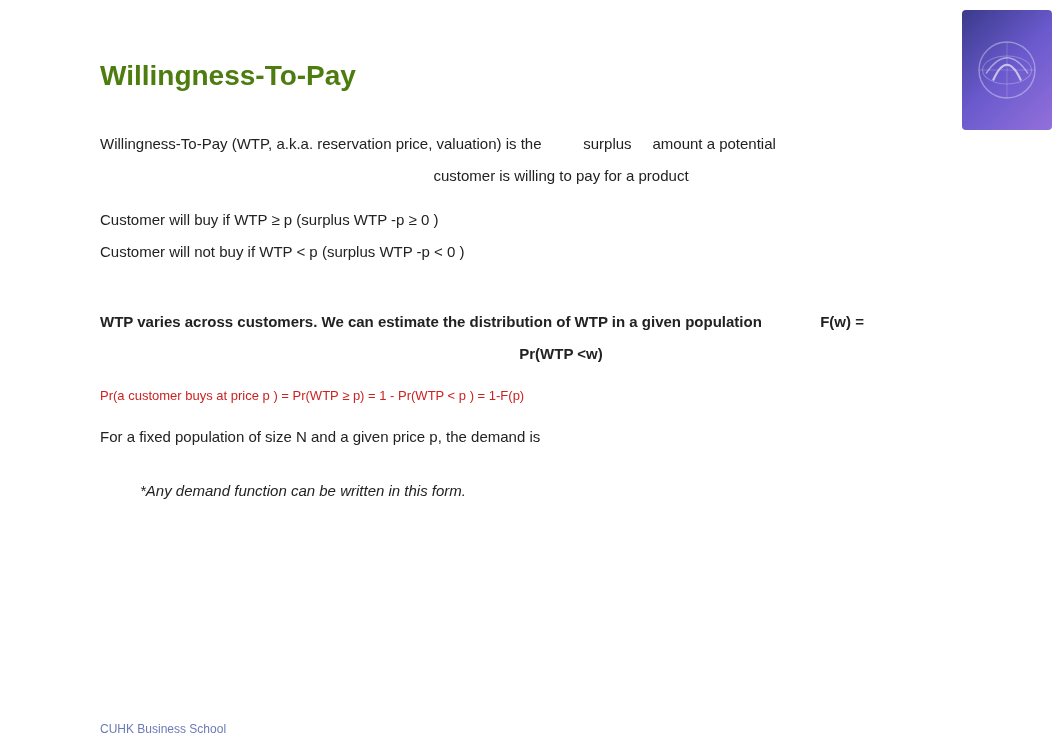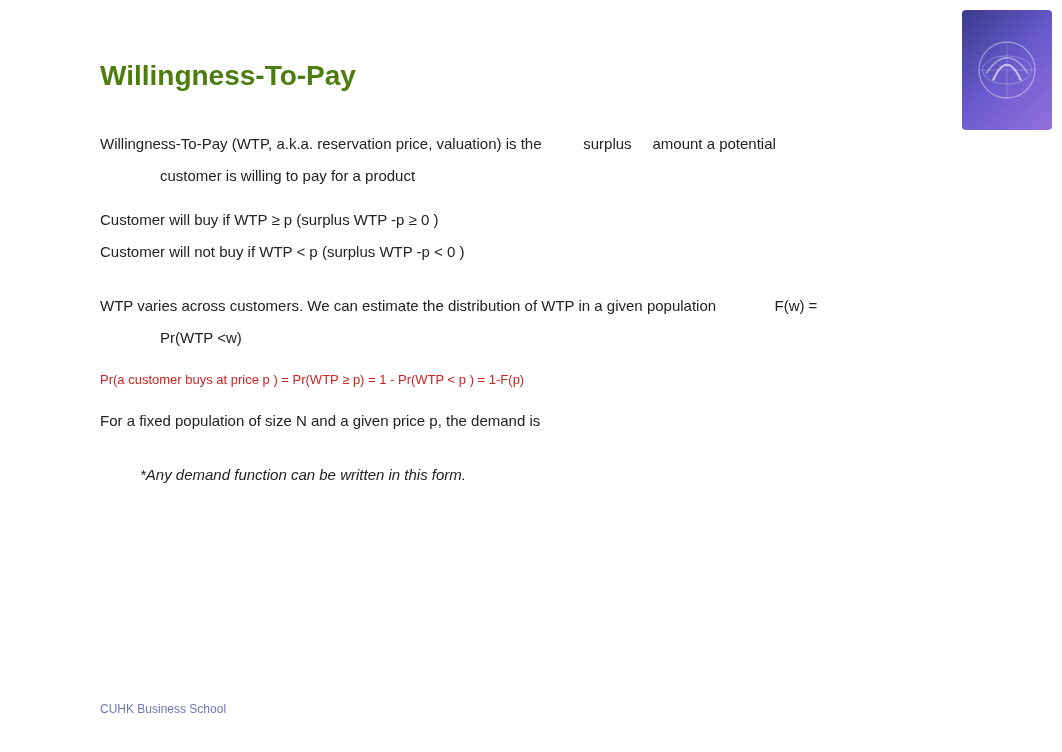--- a/index.html
+++ b/index.html
@@ -34,20 +34,21 @@
       color: #222222;
       line-height: 1.6;
     }
 
     .section {
       margin-bottom: 20px;
     }
 
     .indent {
       padding-left: 60px;
+      text-align: center;
     }
 
     .highlight-red {
       color: #cc2222;
       font-style: normal;
     }
 
     .equation-center {
       text-align: left;
       margin: 18px 0;
@@ -75,21 +76,21 @@
     }
 
     .logo-box svg {
       width: 70px;
       height: 70px;
       opacity: 0.9;
     }
 
     .footer {
       position: absolute;
-      bottom: 36px;
+      bottom: 16px;
       left: 100px;
       font-size: 12px;
       color: #6b7ab5;
     }
 
     .line {
       margin-bottom: 8px;
     }
 
     .note-line {
@@ -129,21 +130,21 @@
         <span>amount a potential</span>
       </div>
       <div class="indent line">customer is willing to pay for a product</div>
     </div>
 
     <div class="section">
       <div class="line">Customer will buy if WTP   ≥ p  (surplus WTP   -p ≥ 0 )</div>
       <div class="line">Customer will not buy if WTP    &lt; p  (surplus WTP   -p &lt; 0 )</div>
     </div>
 
-    <div class="section" style="margin-top: 30px;">
+    <div class="section" style="margin-top: 46px; font-weight: bold;">
       <div class="line">
         <span>WTP varies across customers. We can estimate the distribution of WTP in a given population</span>
         &nbsp;&nbsp;&nbsp;&nbsp;&nbsp;&nbsp;&nbsp;&nbsp;&nbsp;&nbsp;&nbsp;&nbsp;
         <span>F(w) =</span>
       </div>
       <div class="indent line">Pr(WTP &lt;w)</div>
     </div>
 
     <div class="equation-center">
       <span class="highlight-red">Pr(a customer buys at price     p ) = Pr(WTP   ≥ p) = 1 - Pr(WTP   &lt; p ) =  1-F(p)</span>

